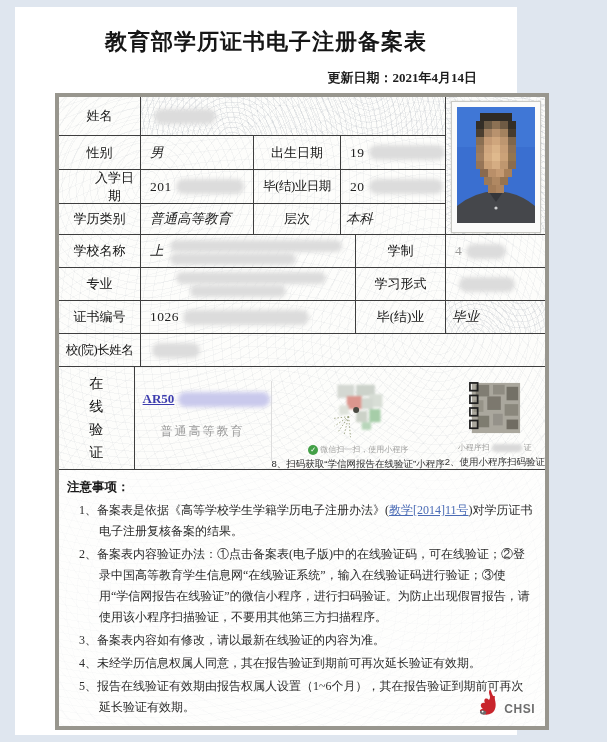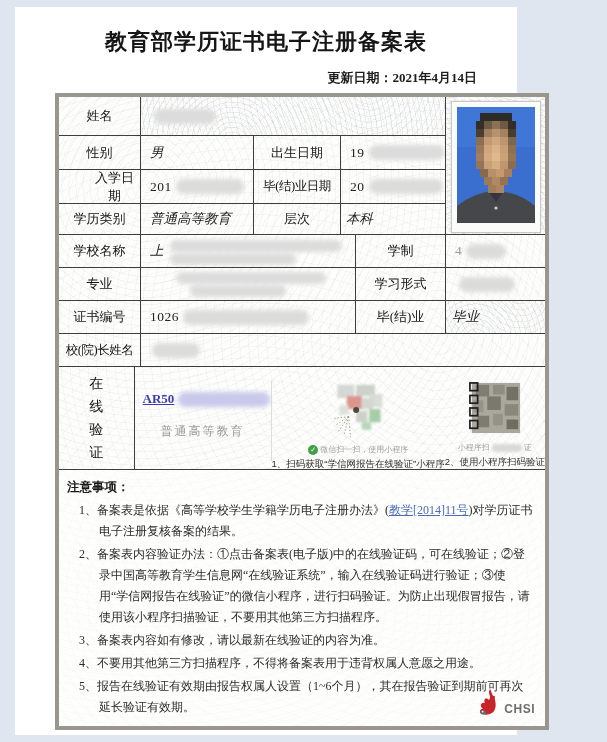--- a/index.html
+++ b/index.html
@@ -259,21 +259,21 @@
                 <line x1="22" y1="38" x2="7" y2="48"></line>
                 <line x1="22" y1="38" x2="11" y2="54"></line>
                 <line x1="22" y1="38" x2="17" y2="58"></line>
                 <line x1="22" y1="38" x2="24" y2="60"></line>
               </g>
             </svg>
             <div class="qr-hint">
               <span class="check-badge">✓</span>
               <span>微信扫一扫，使用小程序</span>
             </div>
-            <div class="qr-cap">1、扫码获取“学信网报告在线验证”小程序</div>
+            <div class="qr-cap">8、扫码获取“学信网报告在线验证”小程序</div>
           </div>
           <div class="qcol qcol2">
             <svg width="54" height="54" viewBox="0 0 56 56" style="margin-bottom:4px;">
               <defs>
                   <filter id="qb2">
                     <feGaussianBlur stdDeviation="0.7"></feGaussianBlur>
                   </filter>
                 </defs>
               <g filter="url(#qb2)">
                 <rect x="4" y="2" width="50" height="52" fill="#aaa79d"></rect>
@@ -303,21 +303,21 @@
           </div>
         </div>
       </div>
     </div>
 
     <div class="notes-cell">
       <div class="notes-title">注意事项：</div>
       <div class="note"><span>1、</span><span>备案表是依据《高等学校学生学籍学历电子注册办法》(</span><a>教学[2014]11号</a><span>)对学历证书电子注册复核备案的结果。</span></div>
       <div class="note"><span>2、</span><span>备案表内容验证办法：①点击备案表(电子版)中的在线验证码，可在线验证；②登录中国高等教育学生信息网“在线验证系统”，输入在线验证码进行验证；③使用“学信网报告在线验证”的微信小程序，进行扫码验证。为防止出现假冒报告，请使用该小程序扫描验证，不要用其他第三方扫描程序。</span></div>
       <div class="note"><span>3、</span><span>备案表内容如有修改，请以最新在线验证的内容为准。</span></div>
-      <div class="note"><span>4、</span><span>不要用其他第三方扫描程序，不得将备案表用于违背权属人意愿之用途。</span></div>
+      <div class="note"><span>4、</span><span>未经学历信息权属人同意，其在报告验证到期前可再次延长验证有效期。</span></div>
       <div class="note"><span>5、</span><span>报告在线验证有效期由报告权属人设置（1~6个月），其在报告验证到期前可再次延长验证有效期。</span></div>
 
       <div class="chsi">
         <svg width="24" height="28" viewBox="0 0 24 28">
           <path fill="#c8242b" d="M13 1 C10 6 15 8 12 12 C9 9 6 11 8 15 C4 14 2 18 6 21 C3 21 2 23 4 25 C8 28 16 27 18 21 C20 15 17 12 18 8 C15 9 15 4 13 1 Z"></path>
           <path fill="#6a6a6a" d="M3 23 a3.2 3.2 0 1 0 6.4 0.8 L6 22 Z"></path>
           <circle cx="5.6" cy="23.6" r="0.9" fill="#ffffff"></circle>
         </svg>
         <span class="chsi-text">CHSI</span>
       </div>

